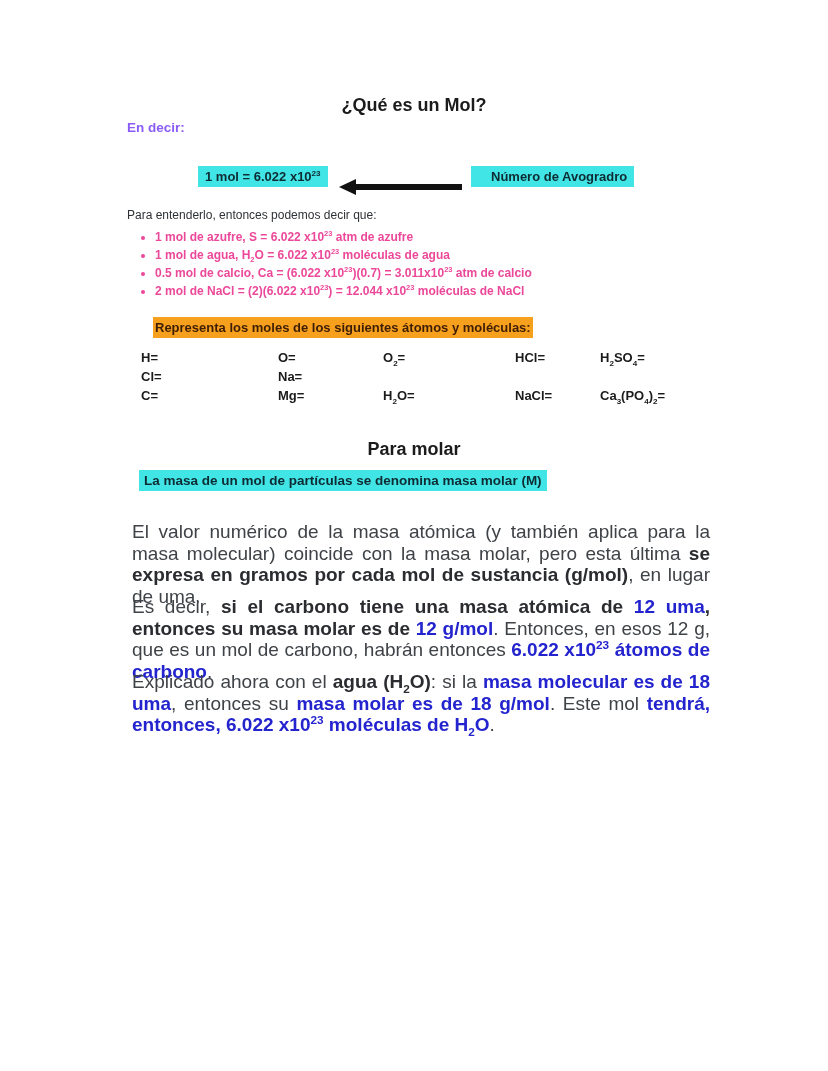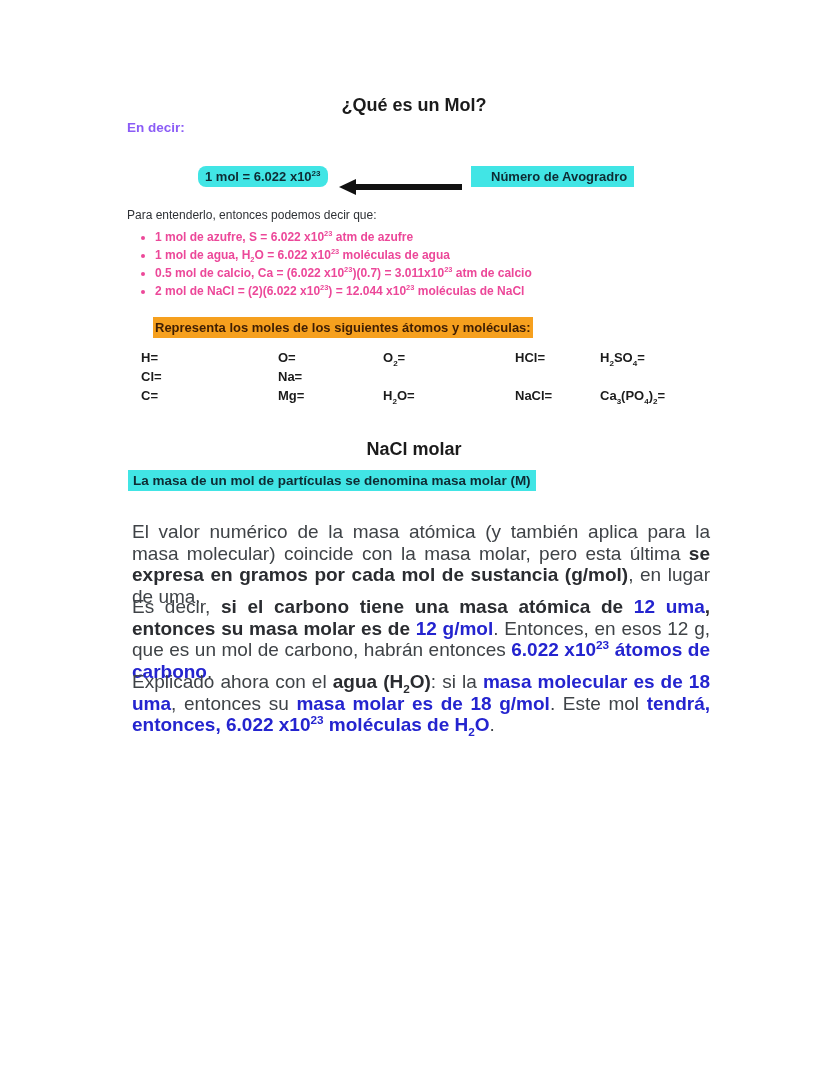--- a/index.html
+++ b/index.html
@@ -24,21 +24,21 @@
     position:absolute;left:127px;top:120px;
     font-size:13.5px;font-weight:700;color:#8b5cf6;
   }
   .hl-cyan{
     background:#41e5e5;color:#0e2b33;font-weight:700;
   }
   .eq-box{
     position:absolute;top:166px;
     padding:3px 7px;font-size:13px;white-space:nowrap;
   }
-  .eq-box.left{left:198px;border-radius:8px;}
+  .eq-box.left{left:198px;}
   .eq-box.right{left:471px;padding-left:20px;}
   .arrow{position:absolute;left:339px;top:179px;width:123px;height:16px;}
   .arrow .head{
     position:absolute;left:0;top:0;width:0;height:0;
     border-top:8px solid transparent;border-bottom:8px solid transparent;
     border-right:17px solid #111;
   }
   .arrow .shaft{
     position:absolute;left:14px;top:5px;right:0;height:6px;background:#111;
   }
@@ -67,21 +67,21 @@
     grid-auto-rows:19px;
   }
   .formula-grid .cell{
     font-size:13px;font-weight:700;color:#1b1b1b;white-space:nowrap;
   }
   .section-heading{
     position:absolute;left:0;top:439px;width:828px;
     text-align:center;font-size:18px;font-weight:700;color:#1b1b1b;
   }
   .definition{
-    position:absolute;left:128px;top:470px;
+    position:absolute;left:139px;top:470px;
     padding:3px 5px;font-size:13.5px;white-space:nowrap;
   }
   .para{
     position:absolute;left:132px;width:578px;
     font-size:19px;line-height:21.6px;color:#3f4347;
     text-align:justify;margin:0;
   }
   .para-1{top:521px;}
   .para-2{top:596px;}
   .para-3{top:671px;}
@@ -126,21 +126,21 @@
     <div class="cell"></div>
     <div class="cell"></div>
     <div class="cell"></div>
     <div class="cell"><span>C=</span></div>
     <div class="cell"><span>Mg=</span></div>
     <div class="cell"><span>H</span><sub>2</sub><span>O=</span></div>
     <div class="cell"><span>NaCl=</span></div>
     <div class="cell"><span>Ca</span><sub>3</sub><span>(PO</span><sub>4</sub><span>)</span><sub>2</sub><span>=</span></div>
   </div>
 
-  <div class="section-heading">NaCl molar</div>
+  <div class="section-heading">Para molar</div>
 
   <div class="definition hl-cyan">La masa de un mol de partículas se denomina masa molar (M)</div>
 
   <p class="para para-1"><span>El valor numérico de la masa atómica (y también aplica para la masa molecular) coincide con la masa molar, pero esta última </span><span class="b">se expresa en gramos por cada mol de sustancia (g/mol)</span><span>, en lugar de uma.</span></p>
   <p class="para para-2"><span>Es decir, </span><span class="b">si el carbono tiene una masa atómica de </span><span class="b c-blue">12 uma</span><span class="b">, entonces su masa molar es de </span><span class="b c-blue">12 g/mol</span><span>. Entonces, en esos 12 g, que es un mol de carbono, habrán entonces </span><span class="b c-blue">6.022 x10</span><sup class="b c-blue">23</sup><span class="b c-blue"> átomos de carbono</span><span>.</span></p>
   <p class="para para-3"><span>Explicado ahora con el </span><span class="b">agua (H</span><sub class="b">2</sub><span class="b">O)</span><span>: si la </span><span class="b c-blue">masa molecular es de 18 uma</span><span>, entonces su </span><span class="b c-blue">masa molar es de 18 g/mol</span><span>. Este mol </span><span class="b c-blue">tendrá, entonces, 6.022 x10</span><sup class="b c-blue">23</sup><span class="b c-blue"> moléculas de H</span><sub class="b c-blue">2</sub><span class="b c-blue">O</span><span>.</span></p>
 
 </div>
 
 </body></html>

